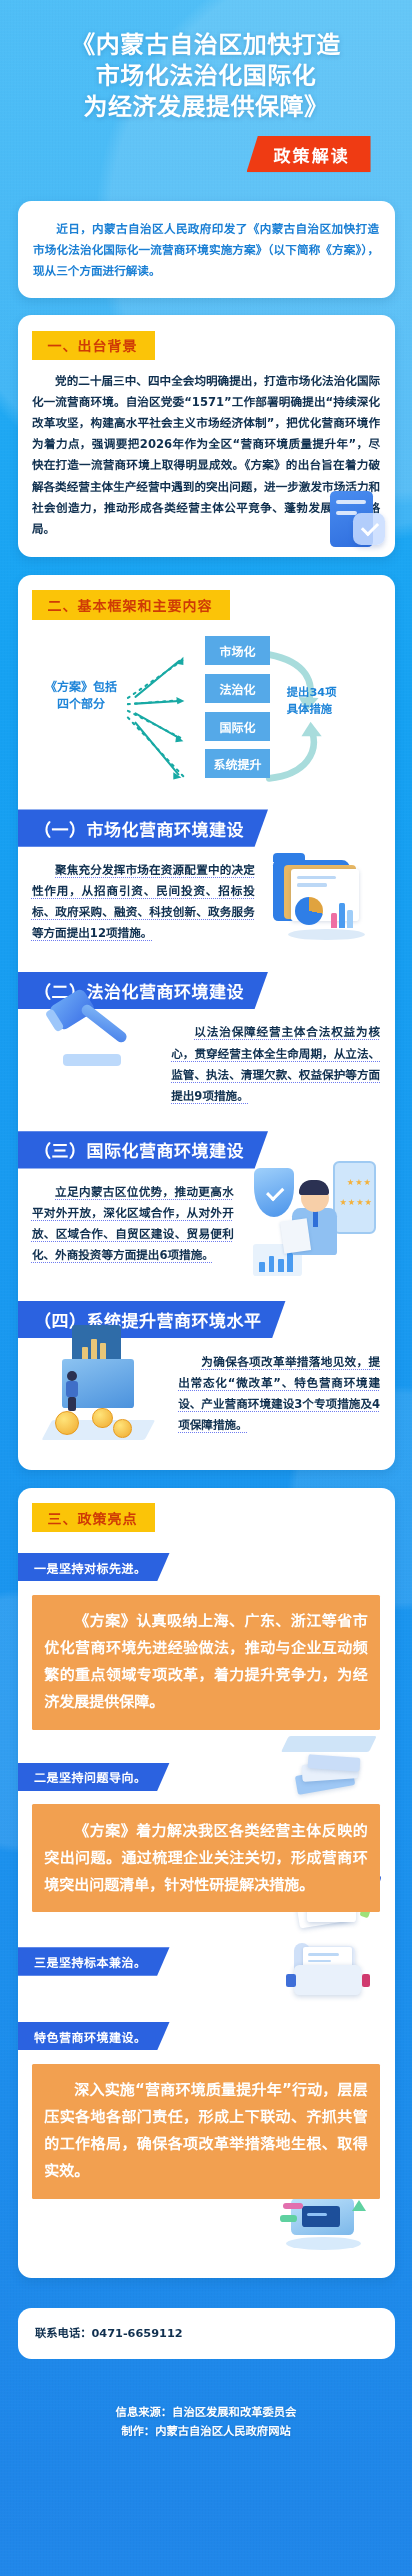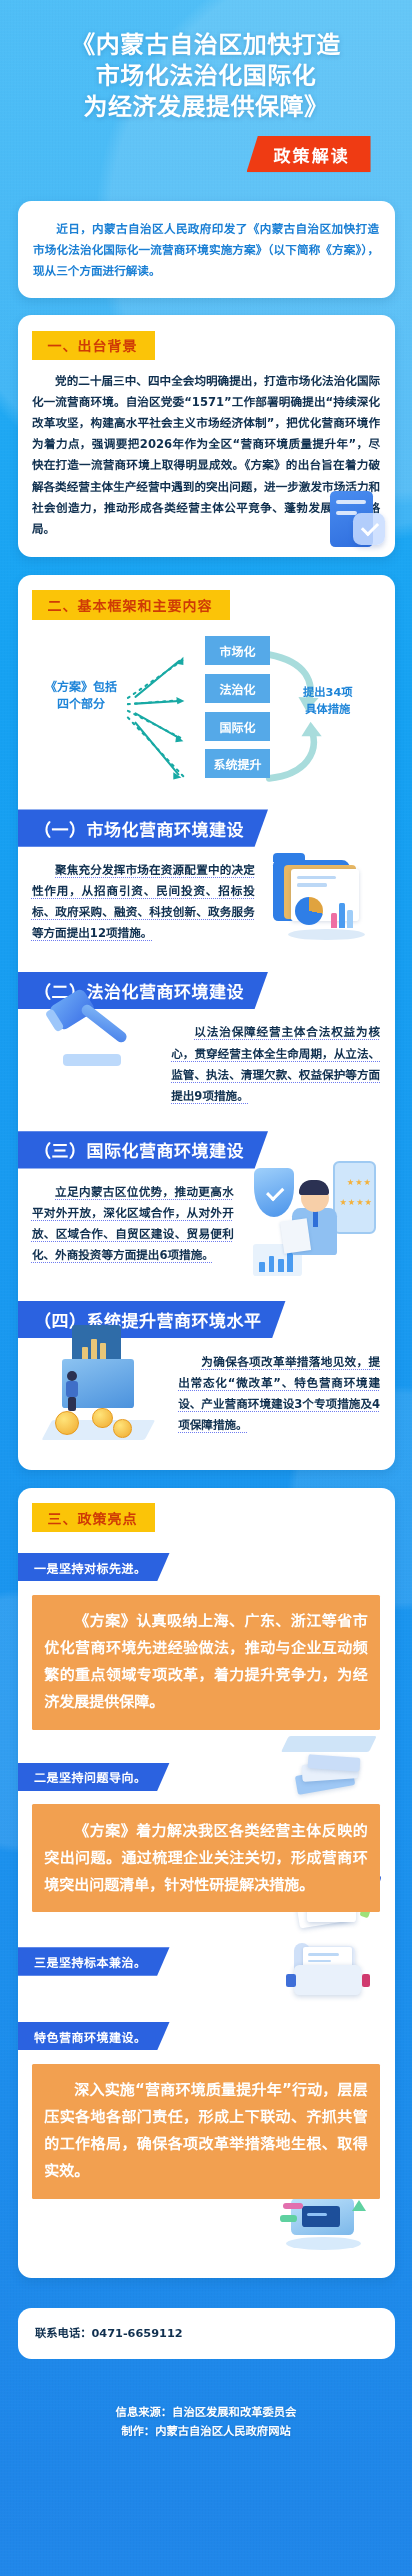--- a/index.html
+++ b/index.html
@@ -90,21 +90,21 @@
   .dg-left{
     position:absolute; left:5.2px; top:43px; width:88px; text-align:center;
     color:#1d84d8; font-weight:900; font-size:12px; line-height:1.42;
   }
   .dg-col{ position:absolute; left:173px; top:0; display:flex; flex-direction:column; gap:8.8px; }
   .dg-chip{
     width:65px; height:29px; background:#55a9e8; color:#fff;
     font-weight:900; font-size:12px; display:flex; align-items:center; justify-content:center;
   }
   .dg-right{
-    position:absolute; right:11.3px; top:49px; width:82px; text-align:center;
+    position:absolute; right:11.3px; top:49px; width:82px; text-align:left;
     color:#1d84d8; font-weight:900; font-size:11.3px; line-height:1.48;
   }
   .dg-svg{ position:absolute; inset:0; width:100%; height:100%; }
 
   
   .ill{ position:absolute; pointer-events:none; }
 
   .ill-doc{ right:-3.1px; bottom:-7.2px; width:77px; height:77px; }
   .ill-doc .sheet{
     position:absolute; left:9.3px; top:3.1px; width:43px; height:56px;

